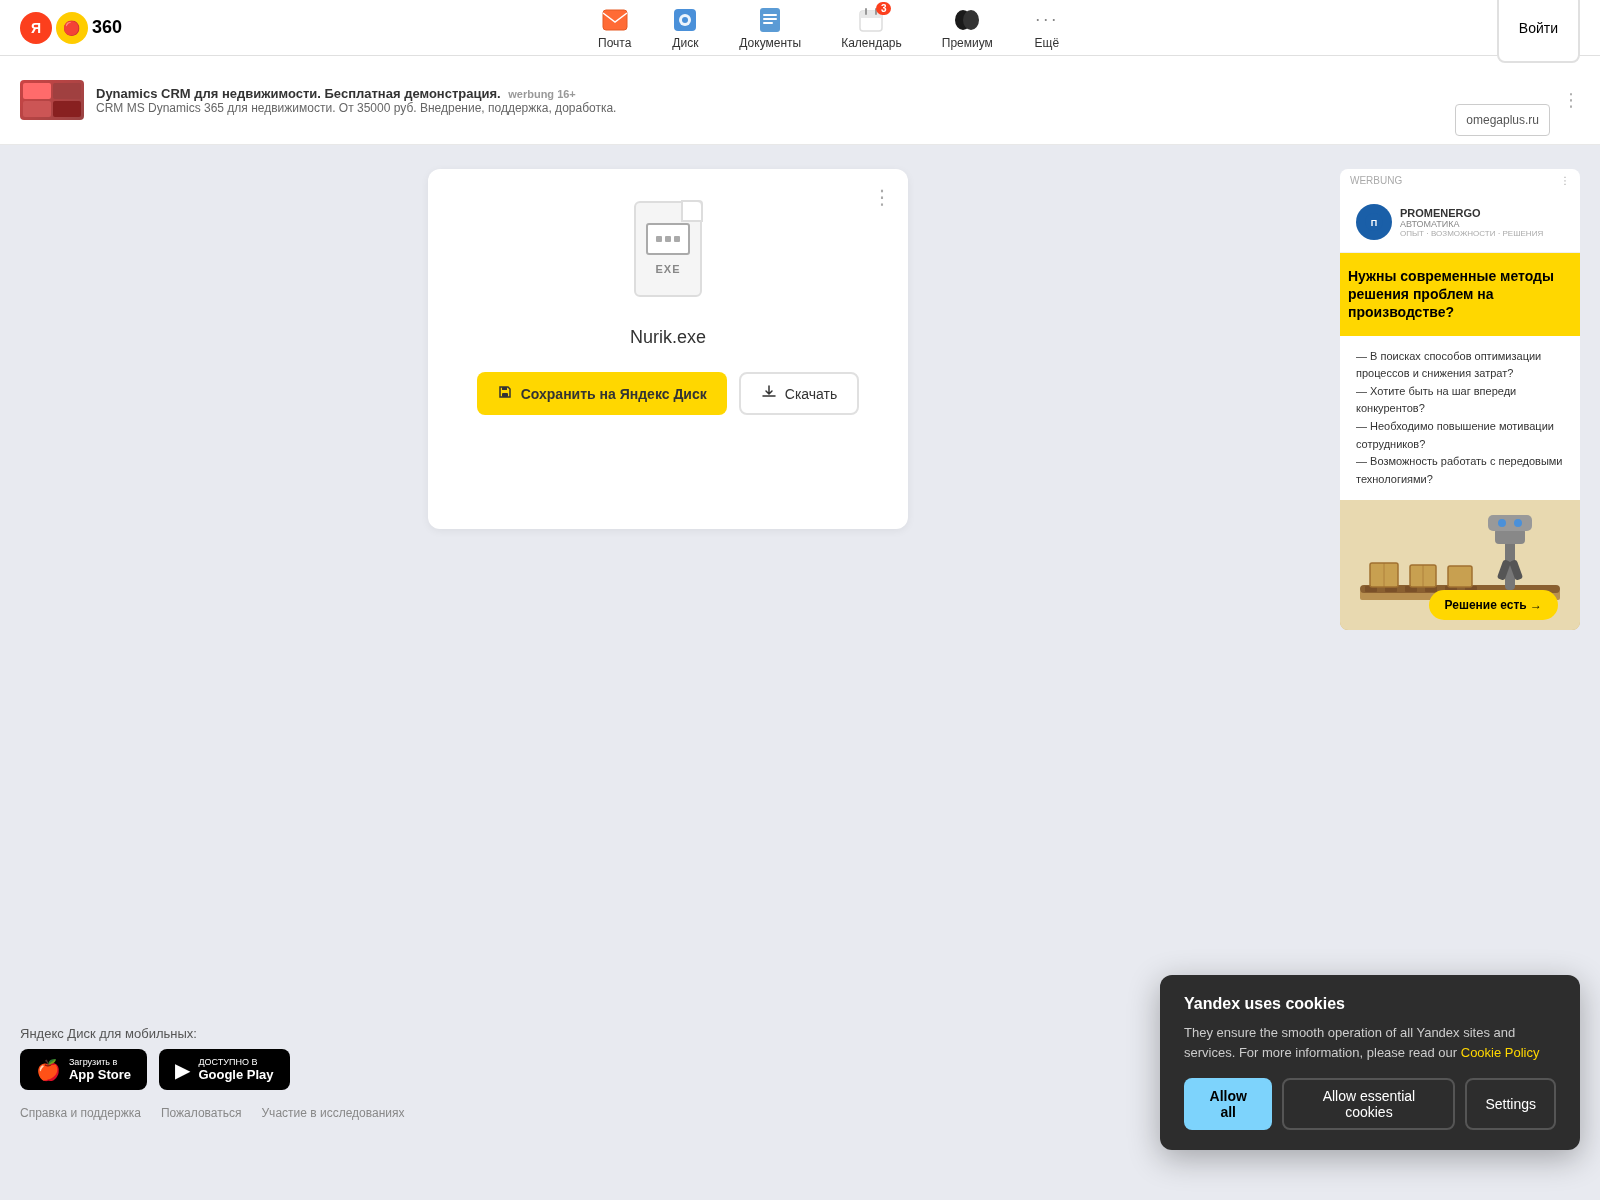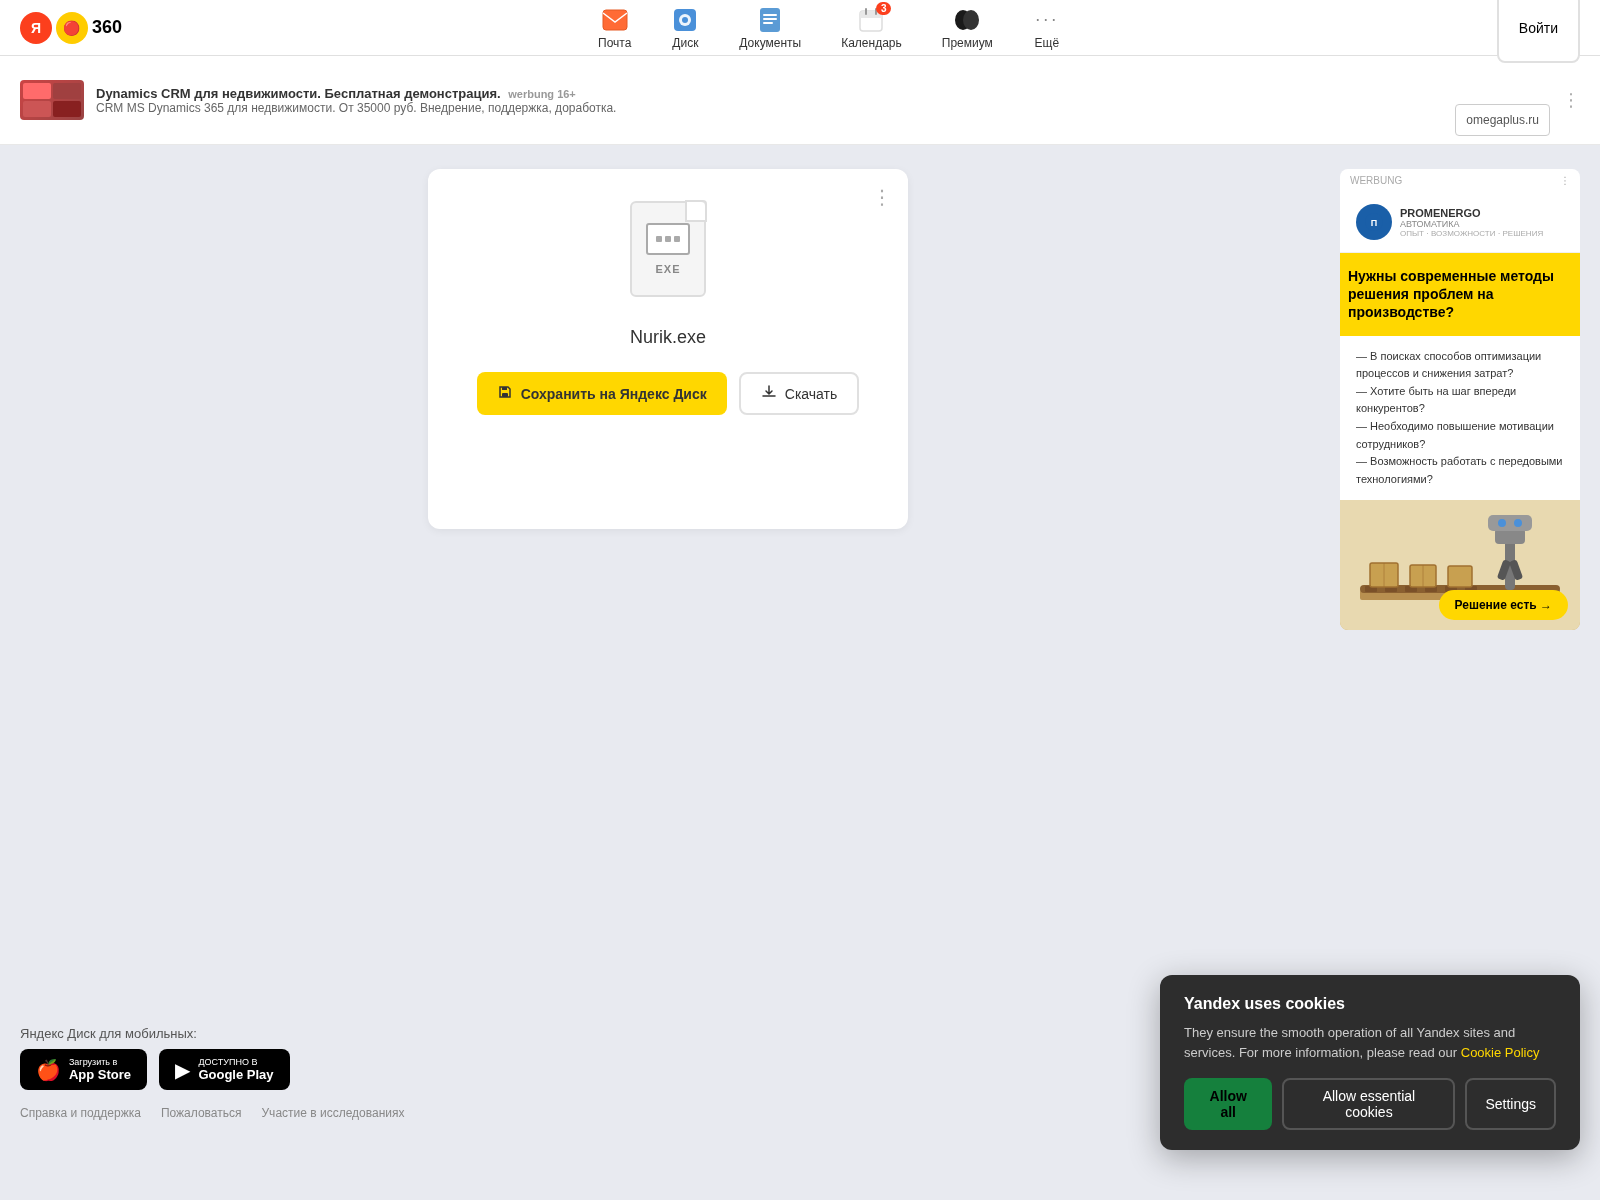--- a/index.html
+++ b/index.html
@@ -176,21 +176,21 @@
       cursor: pointer;
     }
     .file-icon {
       width: 100px; height: 110px;
       position: relative;
       display: flex;
       flex-direction: column;
       align-items: center;
     }
     .file-icon-shape {
-      width: 76px; height: 96px;
+      width: 68px; height: 96px;
       background: #f5f5f5;
       border-radius: 6px 6px 6px 6px;
       border: 2px solid #ddd;
       display: flex;
       flex-direction: column;
       align-items: center;
       justify-content: center;
       position: relative;
     }
     .file-icon-fold {
@@ -447,21 +447,21 @@
     }
     .cookie-link {
       color: #ffd700;
       text-decoration: none;
     }
     .cookie-actions {
       display: flex;
       gap: 10px;
     }
     .btn-allow-all {
-      background: #15803d;
+      background: #7dd3fc;
       color: #000;
       border: none;
       border-radius: 8px;
       padding: 10px 18px;
       font-size: 14px;
       font-weight: 600;
       cursor: pointer;
     }
     .btn-allow-essential {
       background: transparent;
@@ -684,21 +684,21 @@
 
           <rect x="165" y="40" width="10" height="50" rx="4" fill="#777"></rect>
           <rect x="155" y="28" width="30" height="16" rx="4" fill="#888"></rect>
           <rect x="160" y="60" width="8" height="20" rx="3" fill="#555" transform="rotate(20 164 70)"></rect>
           <rect x="172" y="60" width="8" height="20" rx="3" fill="#555" transform="rotate(-20 176 70)"></rect>
 
           <rect x="148" y="15" width="44" height="16" rx="5" fill="#999"></rect>
           <circle cx="162" cy="23" r="4" fill="#4a90d9"></circle>
           <circle cx="178" cy="23" r="4" fill="#4a90d9"></circle>
         </svg>
-        <button class="btn-solution" style="position:absolute; bottom:10px; right:12px;">Решение есть →</button>
+        <button class="btn-solution" style="position:absolute; bottom:10px; right:22px;">Решение есть →</button>
       </div>
     </div>
   </div>
 </div>
 
 <div class="footer" style="position:absolute; bottom:60px; left:0; right:0; padding:20px;">
   <div class="footer-mobile">
     <div class="footer-mobile-label">Яндекс Диск для мобильных:</div>
     <div class="footer-mobile-btns">
       <div class="app-store-btn">

